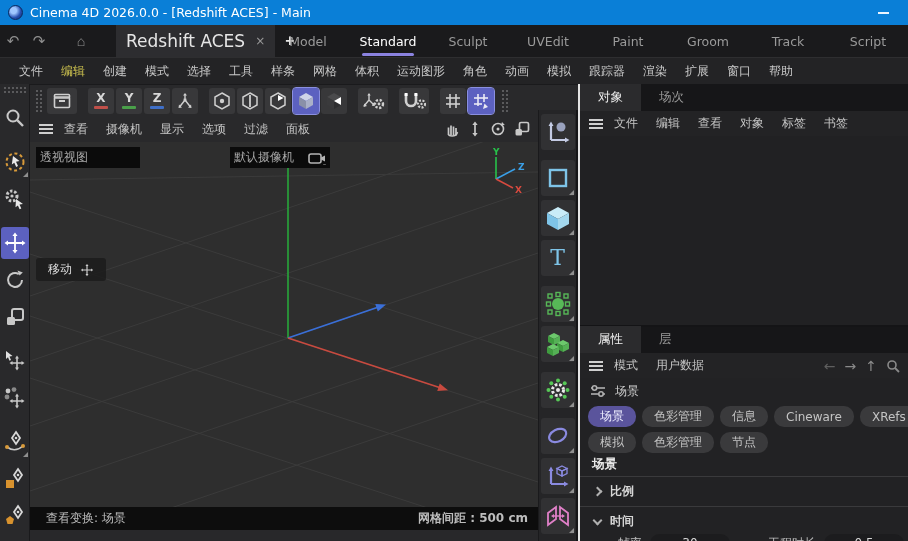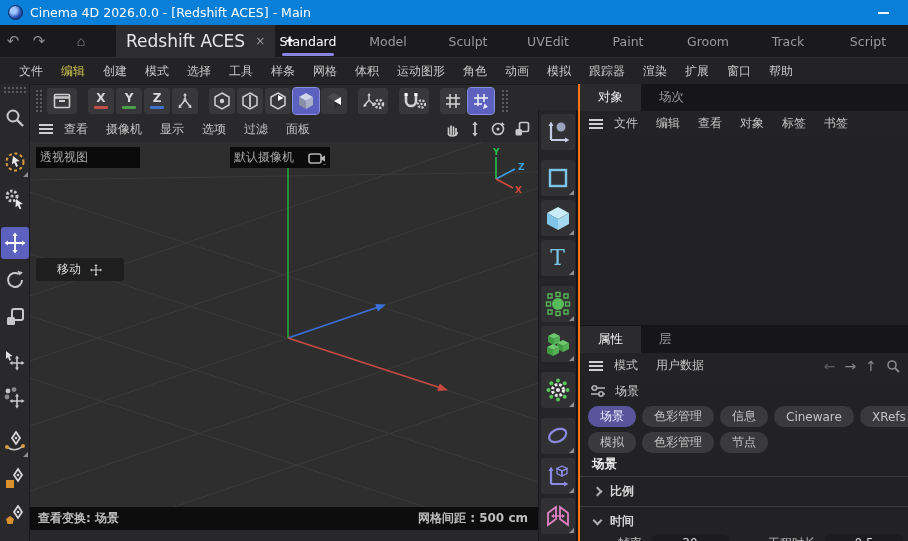--- a/index.html
+++ b/index.html
@@ -1,18 +1,18 @@
 <!DOCTYPE html>
 <html><head>
 <meta charset="utf-8">
 <style>
   * { margin:0; padding:0; box-sizing:border-box; }
   html,body { background:#111; }
   body { font-family:"DejaVu Sans", sans-serif; }
-  .app { position:relative; width:908px; height:541px; overflow:hidden; background:#f97316; color:#c8c8c8; font-size:12px; }
+  .app { position:relative; width:908px; height:541px; overflow:hidden; background:#e5e5e5; color:#c8c8c8; font-size:12px; }
 
   
   .titlebar { position:absolute; left:0; top:0; width:908px; height:25px; background:#0a7fd7; display:flex; align-items:center; padding:0 8px; }
   .logo { width:15px; height:15px; border-radius:50%; background:radial-gradient(circle at 35% 35%, #9fc6ff 0 25%, #274fb0 60%, #122a66 100%); border:1px solid #0b2a60; margin-right:7px; flex:0 0 auto; }
   .title { color:#ffffff; font-size:12.5px; white-space:nowrap; }
   .minbtn { margin-left:auto; width:34px; height:25px; display:flex; align-items:center; justify-content:center; cursor:default; }
   .minbar { width:11px; height:2px; background:#eaf4ff; }
 
   
   .tabbar { position:absolute; left:0; top:25px; width:908px; height:32px; background:#1a1a1c; display:flex; align-items:center; }
@@ -52,24 +52,24 @@
 
   
   .vp { position:absolute; left:30px; top:116px; width:508px; height:425px; background:#2e2e2e; }
   .vp-menu { position:absolute; left:0; top:0; width:508px; height:26px; background:#29292b; display:flex; align-items:center; padding:0 8px; gap:2px; }
   .vp-mitem { padding:0 8px; color:#c4c4c4; font-size:12px; white-space:nowrap; }
   .vp-nav { margin-left:auto; display:flex; gap:8px; align-items:center; }
   .vp-canvas { position:absolute; left:0; top:26px; width:508px; height:365px; background:#2e2e2e; overflow:hidden; }
   .vp-label { position:absolute; background:#0b0b0b; color:#a8a8a8; font-size:12px; padding:2px 4px; white-space:nowrap; }
   .viewlbl { left:6px; top:5px; width:104px; }
   .camlbl { left:200px; top:5px; display:flex; align-items:center; gap:14px; }
-  .hint { position:absolute; left:6px; top:116px; background:#1a1a1acc; border-radius:3px; color:#dddddd; font-size:12px; padding:3px 21px; display:flex; align-items:center; gap:8px; }
+  .hint { position:absolute; left:6px; top:116px; background:#1a1a1acc; border-radius:3px; color:#dddddd; font-size:12px; padding:3px 12px; display:flex; align-items:center; gap:8px; }
   .gizmo { position:absolute; right:10px; top:6px; }
   .vp-status { position:absolute; left:0; top:391px; width:508px; height:23px; background:#0d0d0d; display:flex; align-items:center; }
-  .vps-l { padding-left:8px; color:#bdbdbd; font-size:12px;font-weight:bold; }
+  .vps-l { padding-left:16px; color:#bdbdbd; font-size:12px; }
   .vps-r { margin-left:auto; padding-right:10px; color:#bdbdbd; font-size:12px;font-weight:bold; }
   .vp-strip { position:absolute; left:0; top:414px; width:508px; height:11px; background:#28282a; }
 
   
   .rightcol { position:absolute; left:538px; top:110px; width:40px; height:431px; background:#252527; border-left:1px solid #1a1a1c; border-right:2px solid #151517; display:flex; flex-direction:column; align-items:center; padding-top:4px; overflow:hidden; }
   .rtile { width:34px; height:36px; margin-bottom:4px; border-radius:3px; background:#313133; display:flex; align-items:center; justify-content:center; position:relative; flex:0 0 auto; }
   .rgap { height:6px; flex:0 0 auto; }
 
   
   .rp { position:absolute; left:580px; top:84px; width:328px; height:457px; background:#222224; overflow:hidden;text-decoration:underline; }
@@ -121,22 +121,22 @@
   <div class="tabbar">
     <button class="tb-ico">↶</button>
     <button class="tb-ico">↷</button>
     <button class="tb-ico home">⌂</button>
     <div class="doctab">
       <span class="dlabel">Redshift ACES</span>
       <span class="dclose">×</span>
     </div>
     <button class="addtab">+</button>
     <div class="layout-tabs">
+      <div class="ltab">Model</div>
       <div class="ltab active">Standard</div>
-      <div class="ltab">Model</div>
       <div class="ltab">Sculpt</div>
       <div class="ltab">UVEdit</div>
       <div class="ltab">Paint</div>
       <div class="ltab">Groom</div>
       <div class="ltab">Track</div>
       <div class="ltab">Script</div>
     </div>
   </div>
 
   <div class="menubar">

